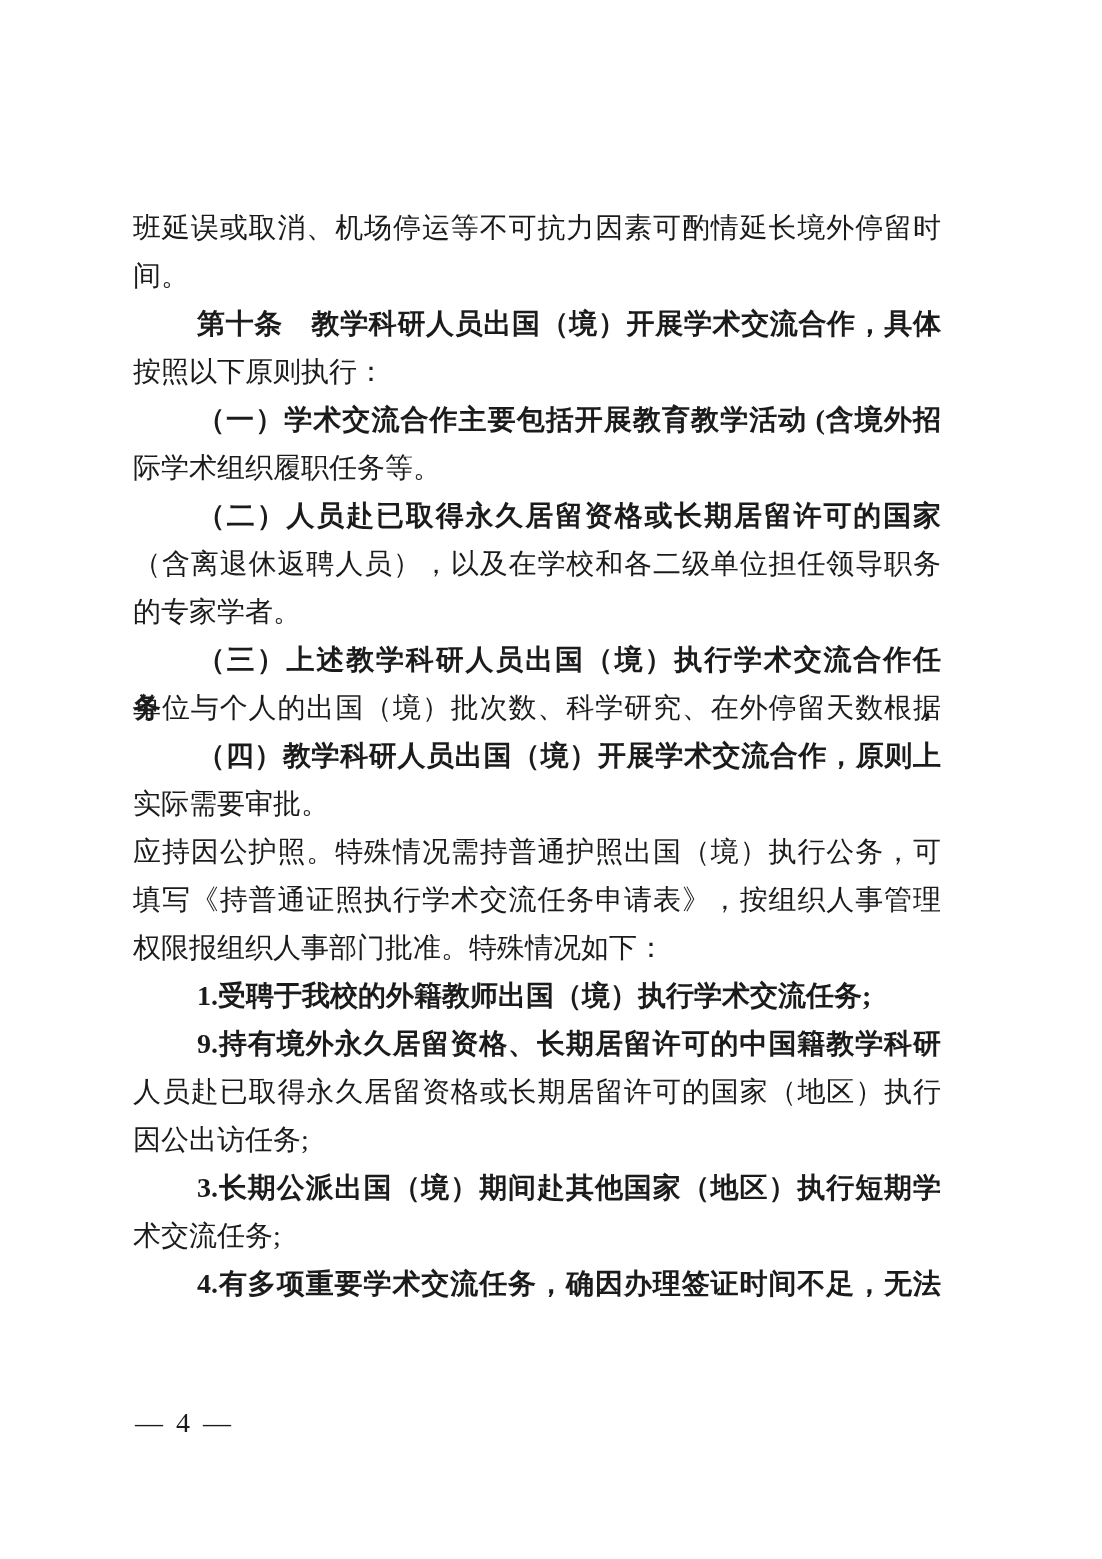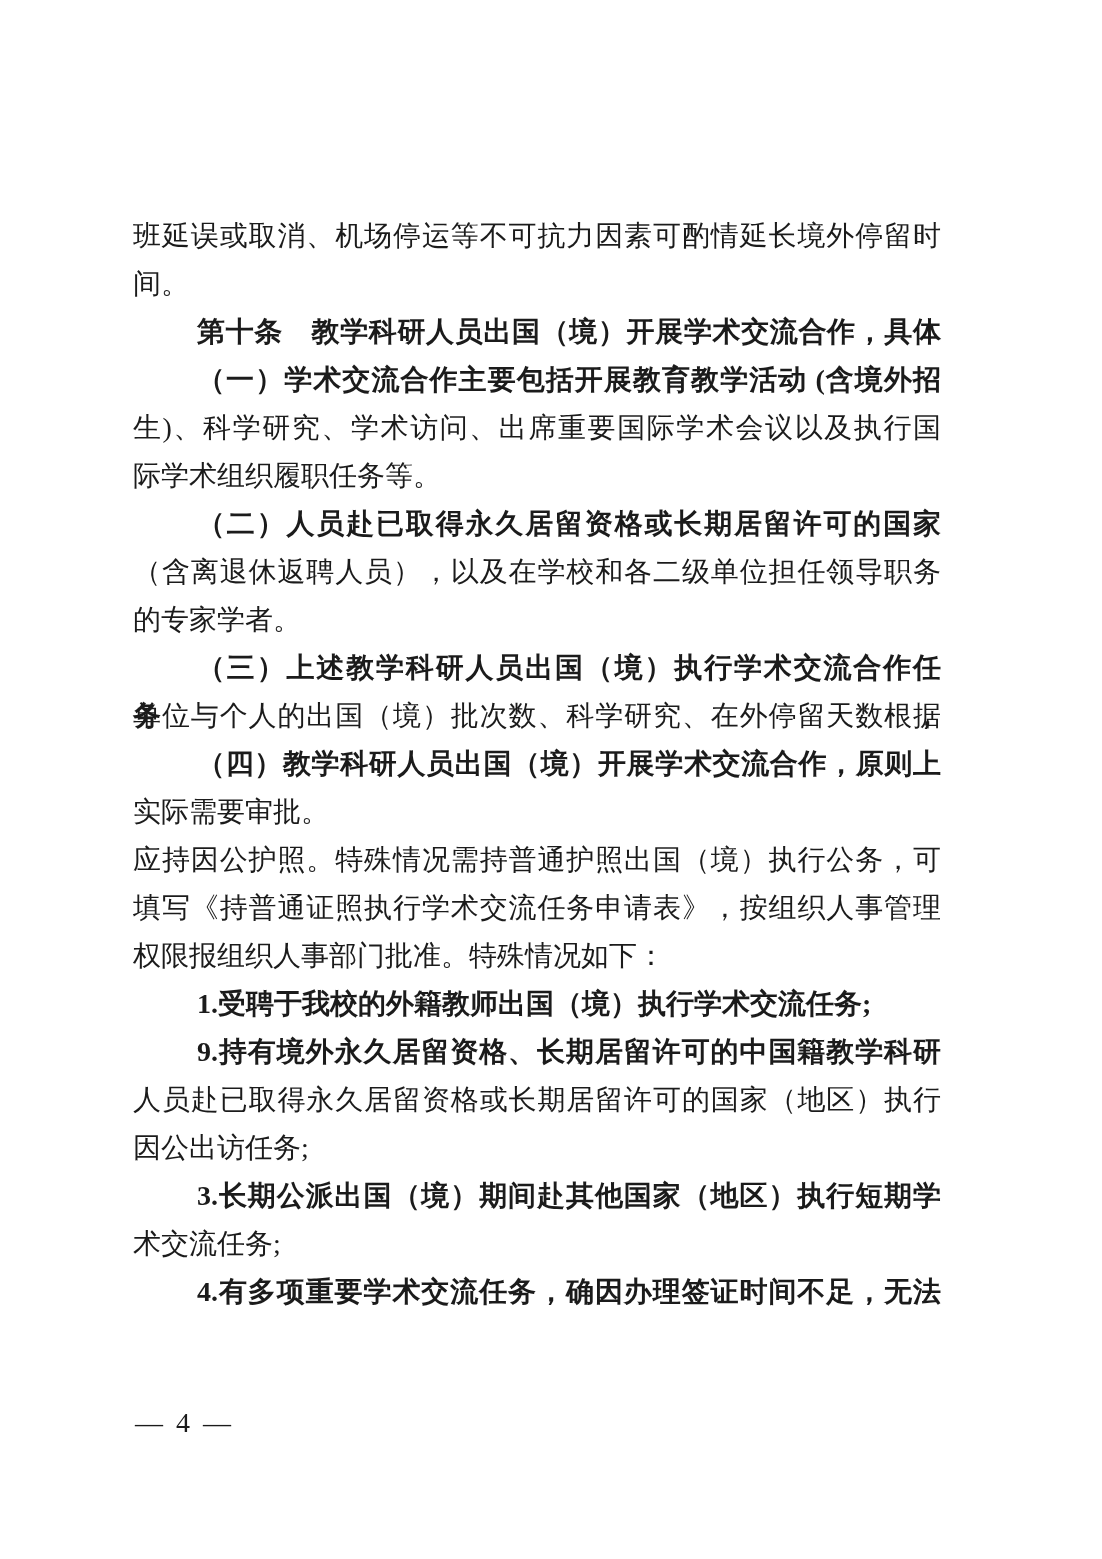--- a/index.html
+++ b/index.html
@@ -12,21 +12,21 @@
     width: 1102px;
     height: 1559px;
     background: #ffffff;
     font-family: "Liberation Serif", "DejaVu Serif", serif;
     color: #1b1b1b;
     overflow: hidden;
   }
   .content {
     position: absolute;
     left: 133px;
-    top: 212px;
+    top: 204px;
     width: 808px;
   }
   .ln {
     height: 48px;
     line-height: 48px;
     font-size: 28px;
     letter-spacing: 0px;
     text-align: left;
   }
   .j {
@@ -50,22 +50,22 @@
   }
 </style>
 </head>
 <body>
 
 <div class="page">
   <div class="content">
     <div class="ln j">班延误或取消、机场停运等不可抗力因素可酌情延长境外停留时</div>
     <div class="ln">间。</div>
     <div class="ln ind j">第十条　教学科研人员出国（境）开展学术交流合作，具体</div>
+    <div class="ln">按照以下原则执行：</div>
     <div class="ln ind j">（一）学术交流合作主要包括开展教育教学活动 (含境外招</div>
-    <div class="ln j">生)、科学研究、学术访问、出席重要国际学术会议以及执行国</div>
     <div class="ln">际学术组织履职任务等。</div>
     <div class="ln ind j">（二）人员赴已取得永久居留资格或长期居留许可的国家</div>
     <div class="ln j">（含离退休返聘人员），以及在学校和各二级单位担任领导职务</div>
     <div class="ln">的专家学者。</div>
     <div class="ln ind j">（三）上述教学科研人员出国（境）执行学术交流合作任务，</div>
     <div class="ln j">单位与个人的出国（境）批次数、科学研究、在外停留天数根据</div>
     <div class="ln ind j">（四）教学科研人员出国（境）开展学术交流合作，原则上</div>
     <div class="ln">实际需要审批。</div>
     <div class="ln j">应持因公护照。特殊情况需持普通护照出国（境）执行公务，可</div>
     <div class="ln j">填写《持普通证照执行学术交流任务申请表》，按组织人事管理</div>

